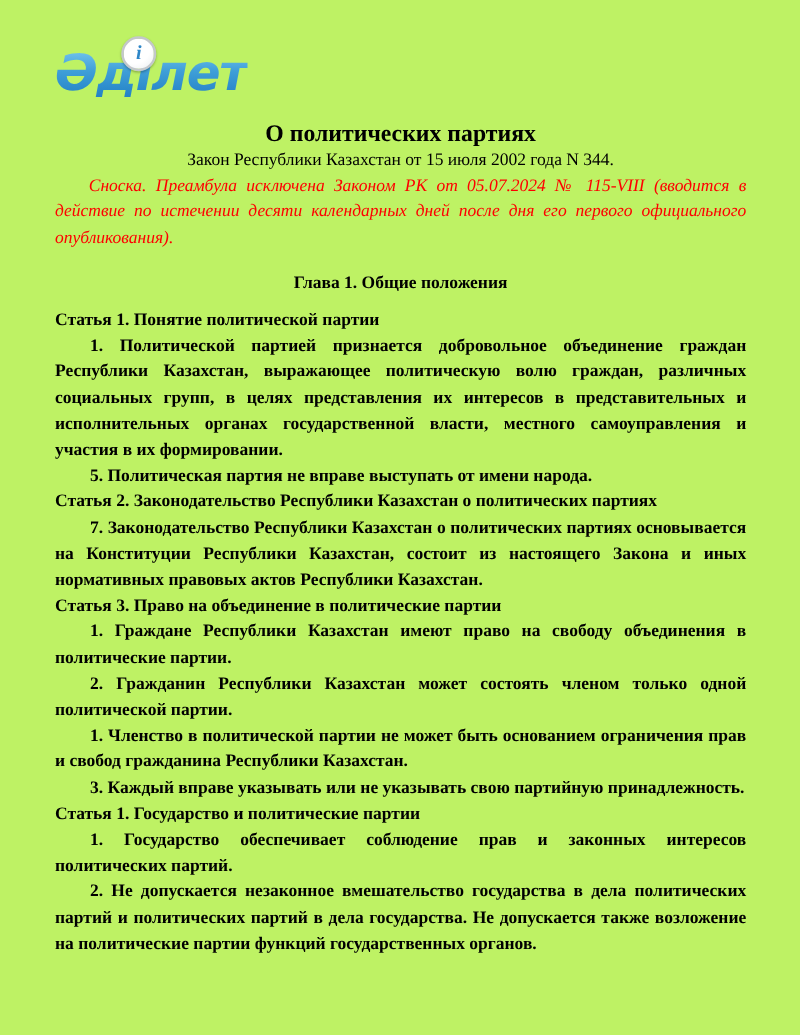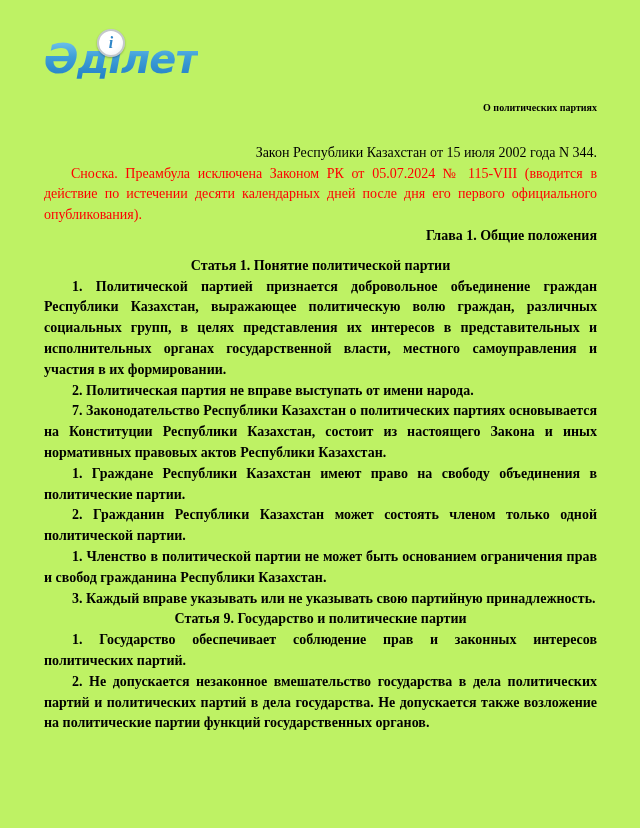--- a/index.html
+++ b/index.html
@@ -63,37 +63,39 @@
   
   .doc { margin-top: 0; }
   .blk {
     margin: 0;
     font-size: 14px;
     line-height: 20.8px;
     text-align: justify;
   }
   .blk-title {
     font-weight: bold;
-    font-size: 10px;
-    margin-bottom: 24px;
-    text-align: right;
+    font-size: 19px;
+    margin-bottom: 0;
+    text-align: center;
   }
-  .blk-meta { text-align: right; }
+  .blk-meta { text-align: center; }
   .blk-footnote {
     color: #fe0000;
     text-indent: 27px;
+    font-style: italic;
   }
   .blk-chapter {
     font-weight: bold;
+    margin-top: 15px;
     margin-bottom: 9px;
-    text-align: right;
+    text-align: center;
   }
   .blk-article {
     font-weight: bold;
-    text-align: center;
+    text-align: left;
   }
   .blk-numbered { text-indent: 28px; font-weight: bold; }
 </style>
 </head>
 <body>
 
 <div class="page">
 
   <div class="logo">
     <span class="logo-text"><span>Әд</span><span>ı</span><span>лет</span></span>
@@ -102,24 +104,26 @@
     </span>
   </div>
 
   <div class="doc">
       <p class="blk blk-title">О политических партиях</p>
       <p class="blk blk-meta">Закон Республики Казахстан от 15 июля 2002 года N 344.</p>
       <p class="blk blk-footnote">Сноска. Преамбула исключена Законом РК от 05.07.2024 № 115-VIII (вводится в действие по истечении десяти календарных дней после дня его первого официального опубликования).</p>
       <p class="blk blk-chapter">Глава 1. Общие положения</p>
       <p class="blk blk-article">Статья 1. Понятие политической партии</p>
       <p class="blk blk-numbered">1. Политической партией признается добровольное объединение граждан Республики Казахстан, выражающее политическую волю граждан, различных социальных групп, в целях представления их интересов в представительных и исполнительных органах государственной власти, местного самоуправления и участия в их формировании.</p>
-      <p class="blk blk-numbered">2. Политическая партия не вправе выступать от имени народа.</p>
+      <p class="blk blk-numbered">5. Политическая партия не вправе выступать от имени народа.</p>
+      <p class="blk blk-article">Статья 2. Законодательство Республики Казахстан о политических партиях</p>
       <p class="blk blk-numbered">7. Законодательство Республики Казахстан о политических партиях основывается на Конституции Республики Казахстан, состоит из настоящего Закона и иных нормативных правовых актов Республики Казахстан.</p>
+      <p class="blk blk-article">Статья 3. Право на объединение в политические партии</p>
       <p class="blk blk-numbered">1. Граждане Республики Казахстан имеют право на свободу объединения в политические партии.</p>
       <p class="blk blk-numbered">2. Гражданин Республики Казахстан может состоять членом только одной политической партии.</p>
       <p class="blk blk-numbered">1. Членство в политической партии не может быть основанием ограничения прав и свобод гражданина Республики Казахстан.</p>
       <p class="blk blk-numbered">3. Каждый вправе указывать или не указывать свою партийную принадлежность.</p>
-      <p class="blk blk-article">Статья 9. Государство и политические партии</p>
+      <p class="blk blk-article">Статья 1. Государство и политические партии</p>
       <p class="blk blk-numbered">1. Государство обеспечивает соблюдение прав и законных интересов политических партий.</p>
       <p class="blk blk-numbered">2. Не допускается незаконное вмешательство государства в дела политических партий и политических партий в дела государства. Не допускается также возложение на политические партии функций государственных органов.</p>
     </div>
 
 </div>
 
 </body></html>

